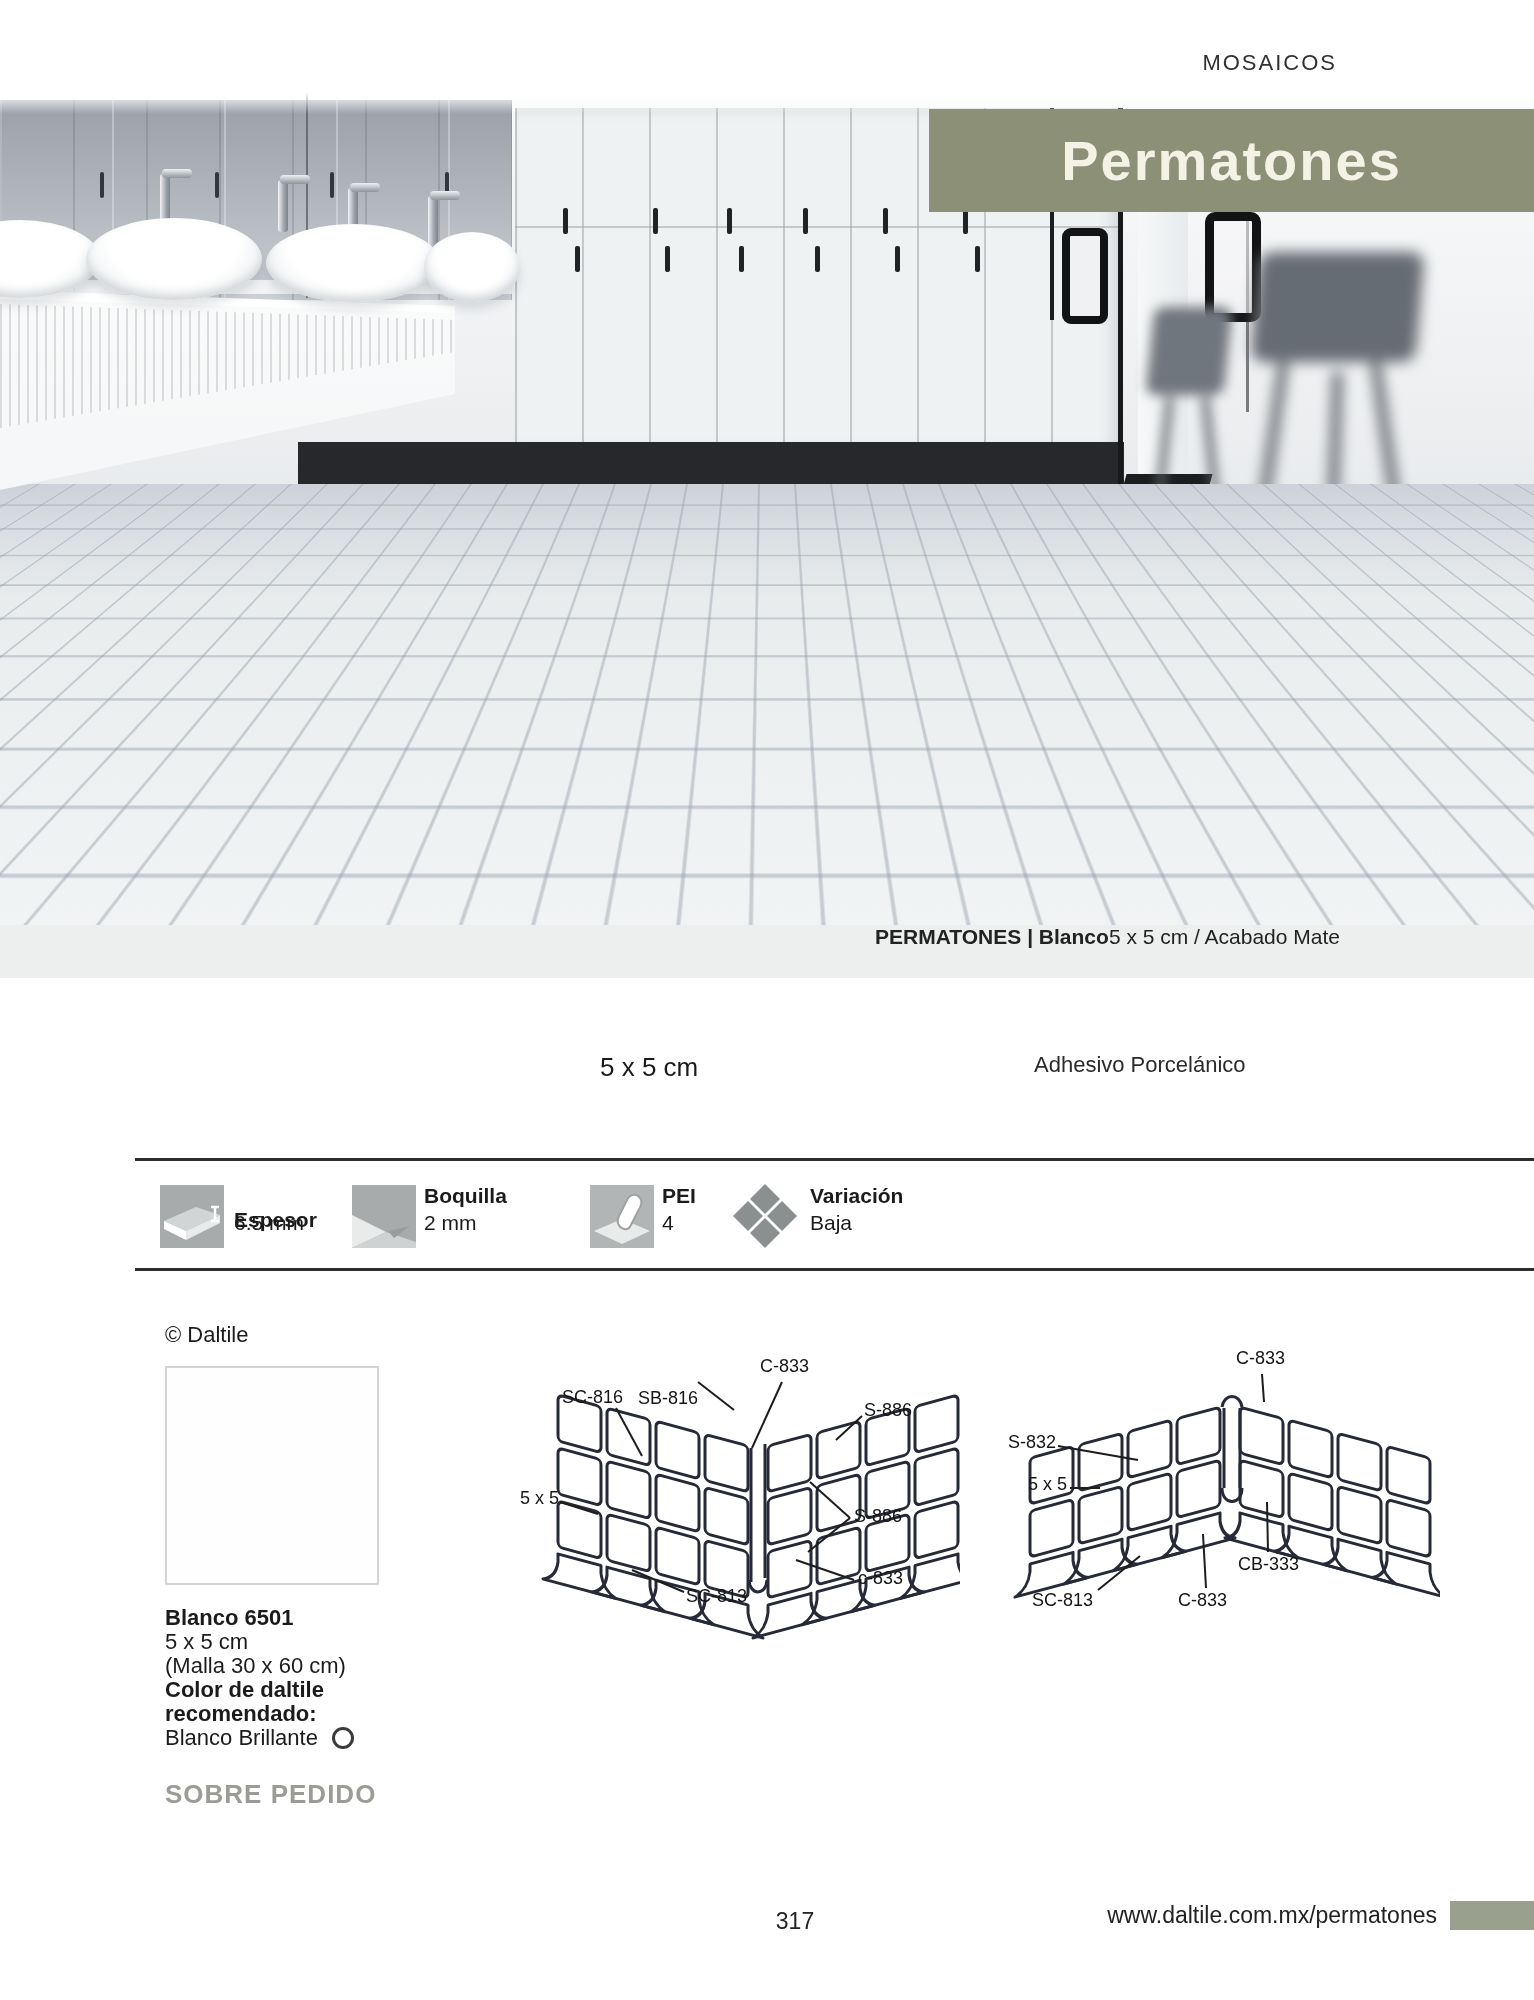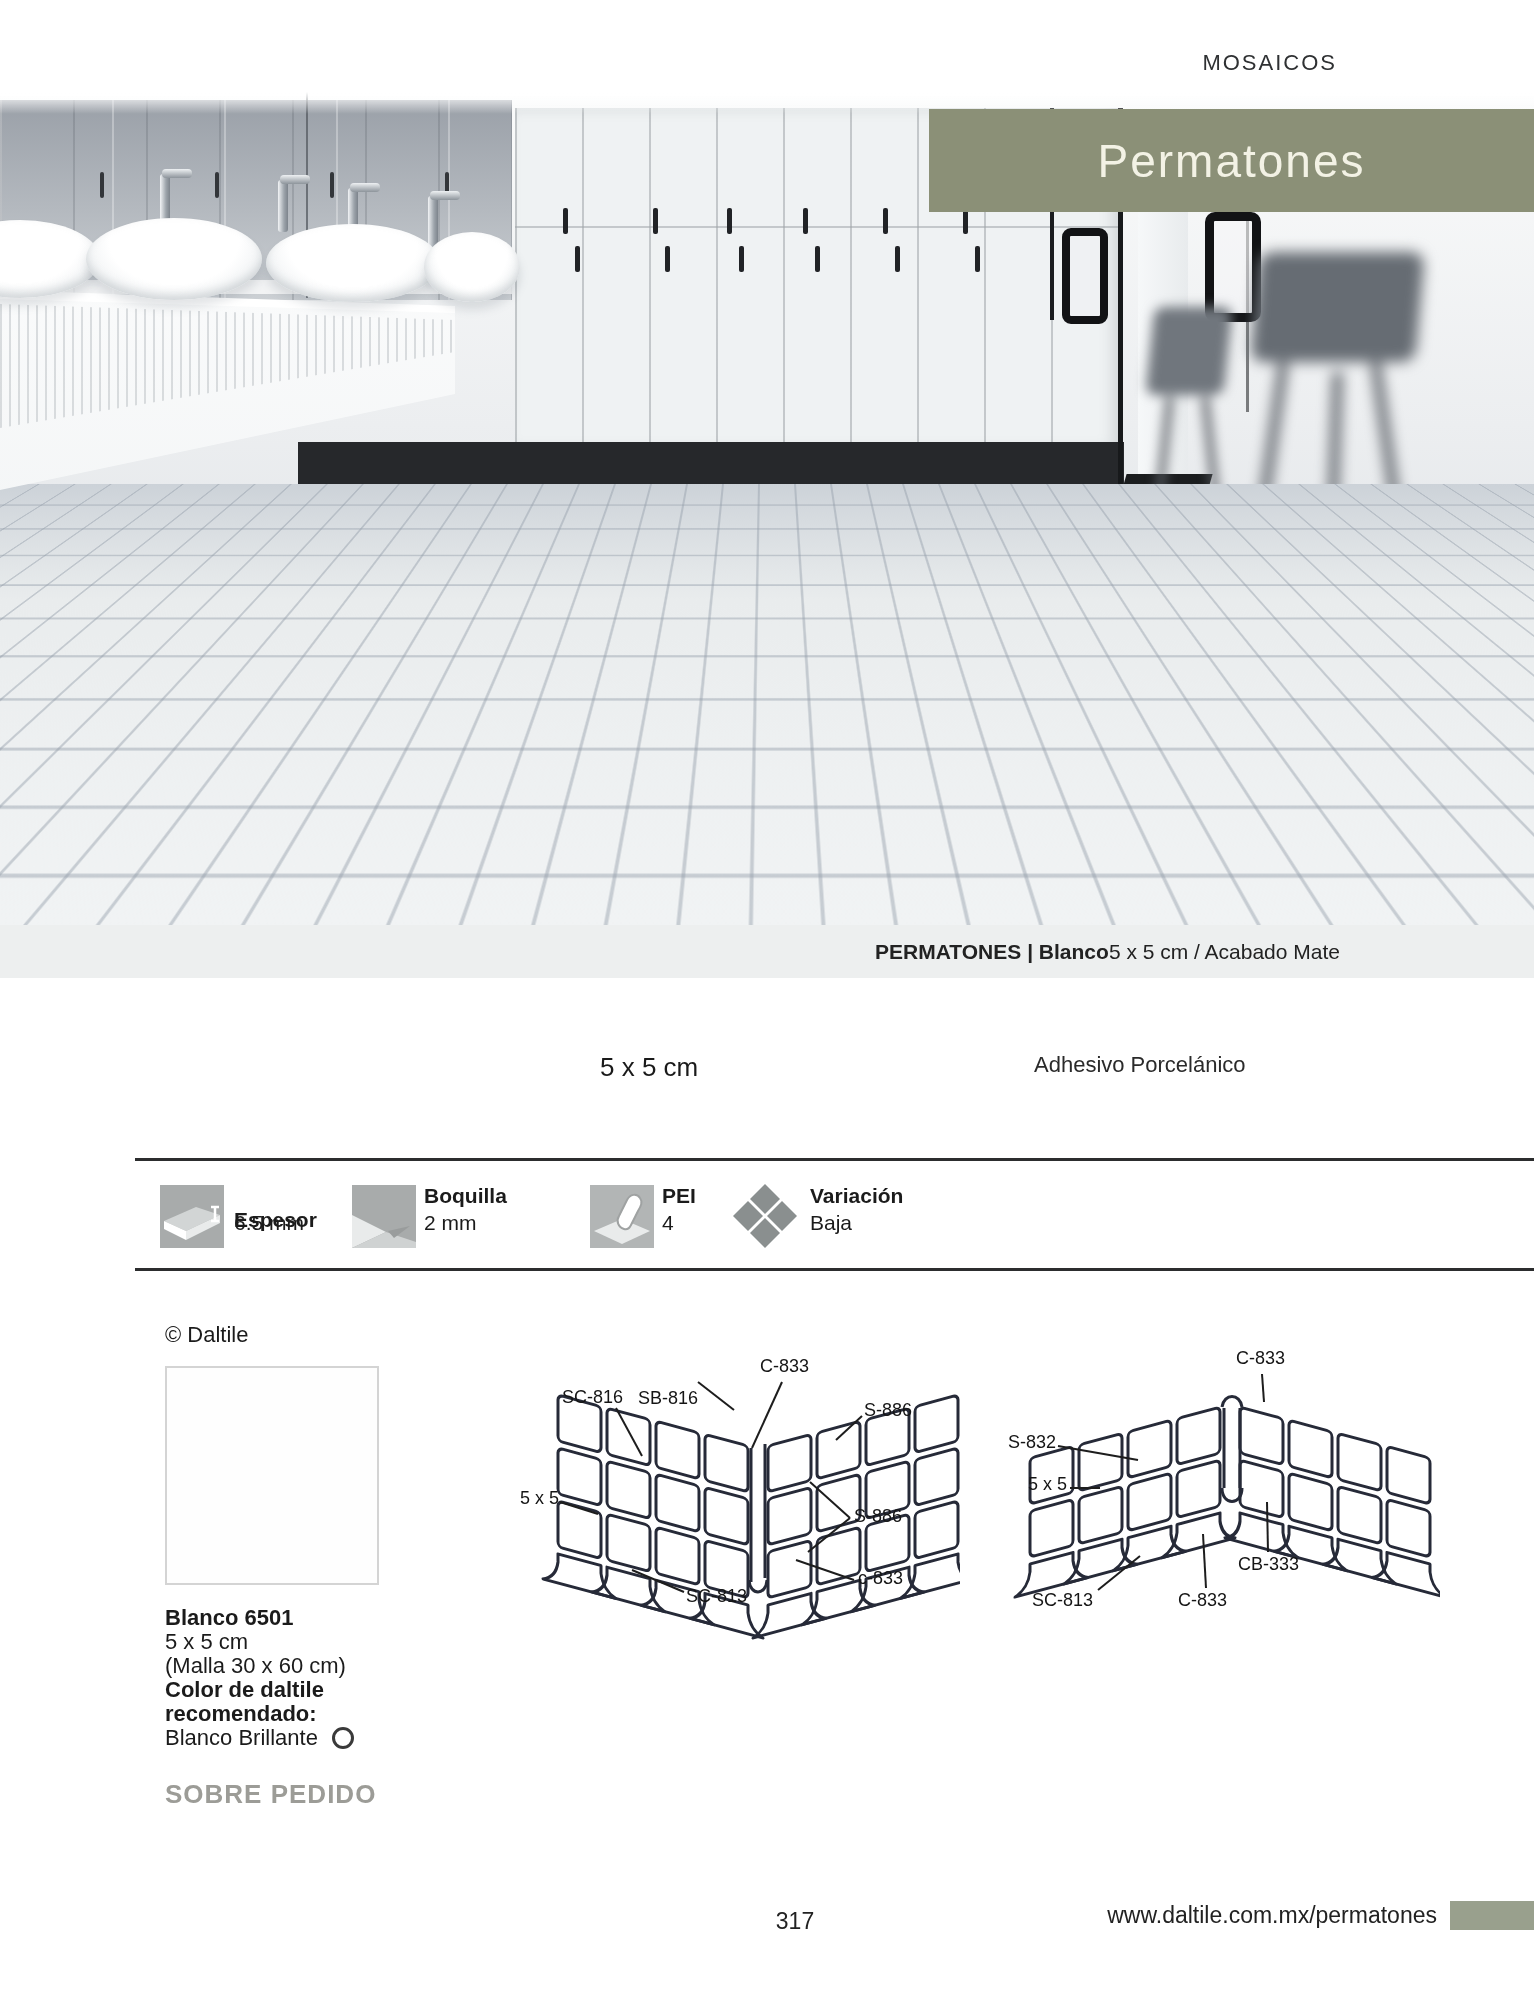--- a/index.html
+++ b/index.html
@@ -62,25 +62,25 @@
   .faucet{position:absolute;width:10px;height:52px;border-radius:3px;
           background:linear-gradient(90deg,#f2f4f6,#9da4ab 60%,#7d848c);}
   .faucet::before{content:"";position:absolute;top:-5px;left:2px;width:30px;height:9px;border-radius:4px;
           background:linear-gradient(180deg,#eef1f3,#8d949b);}
   .bowl{position:absolute;border-radius:50%;
         background:radial-gradient(ellipse at 50% 28%,#ffffff 52%,#eceff1 82%,#dde1e4);
         box-shadow:0 8px 10px rgba(100,110,120,.18),inset 0 -5px 8px rgba(170,177,182,.45);}
 
   .banner{position:absolute;left:929px;top:17px;width:605px;height:103px;background:#8b9077;
           display:flex;align-items:center;justify-content:center;}
-  .banner-title{font-size:46px;font-weight:400;letter-spacing:2px;color:#f3f2e5;}
+  .banner-title{font-size:56px;font-weight:700;letter-spacing:2px;color:#f3f2e5;}
 
   
   .caption-bar{position:absolute;left:0;top:925px;width:1534px;height:53px;background:#edefef;
-               display:flex;align-items:center;justify-content:flex-end;padding-right:194px;box-sizing:border-box;
+               display:flex;align-items:flex-start;justify-content:flex-end;padding-right:194px;box-sizing:border-box;
                font-size:21px;color:#222;}
   .caption-bold{font-weight:700;}
 
   
   .intro-heading{position:absolute;left:166px;top:1050px;font-size:25px;font-weight:700;color:#8e9283;line-height:36px;}
   .intro-size{position:absolute;left:600px;top:1052px;font-size:26px;color:#1a1a1a;}
   .intro-adhesive{position:absolute;left:1034px;top:1052px;font-size:22px;color:#2a2a2a;}
 
   .rule{position:absolute;left:135px;right:0;height:3px;background:#2c2d2e;}
   .rule1{top:1158px;} .rule2{top:1268px;}

